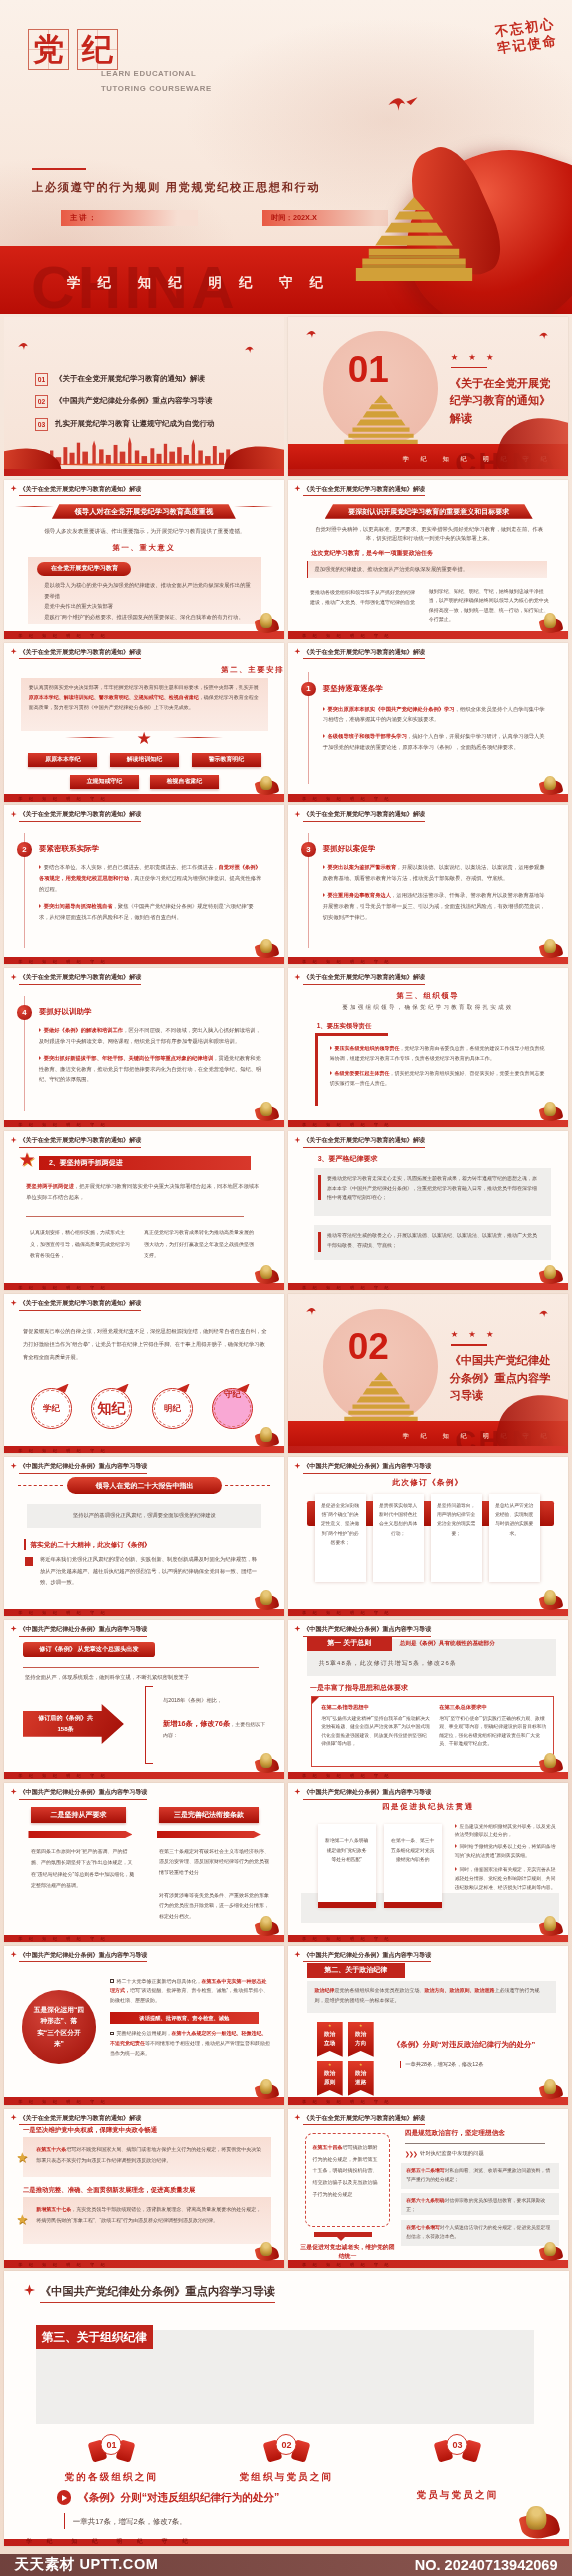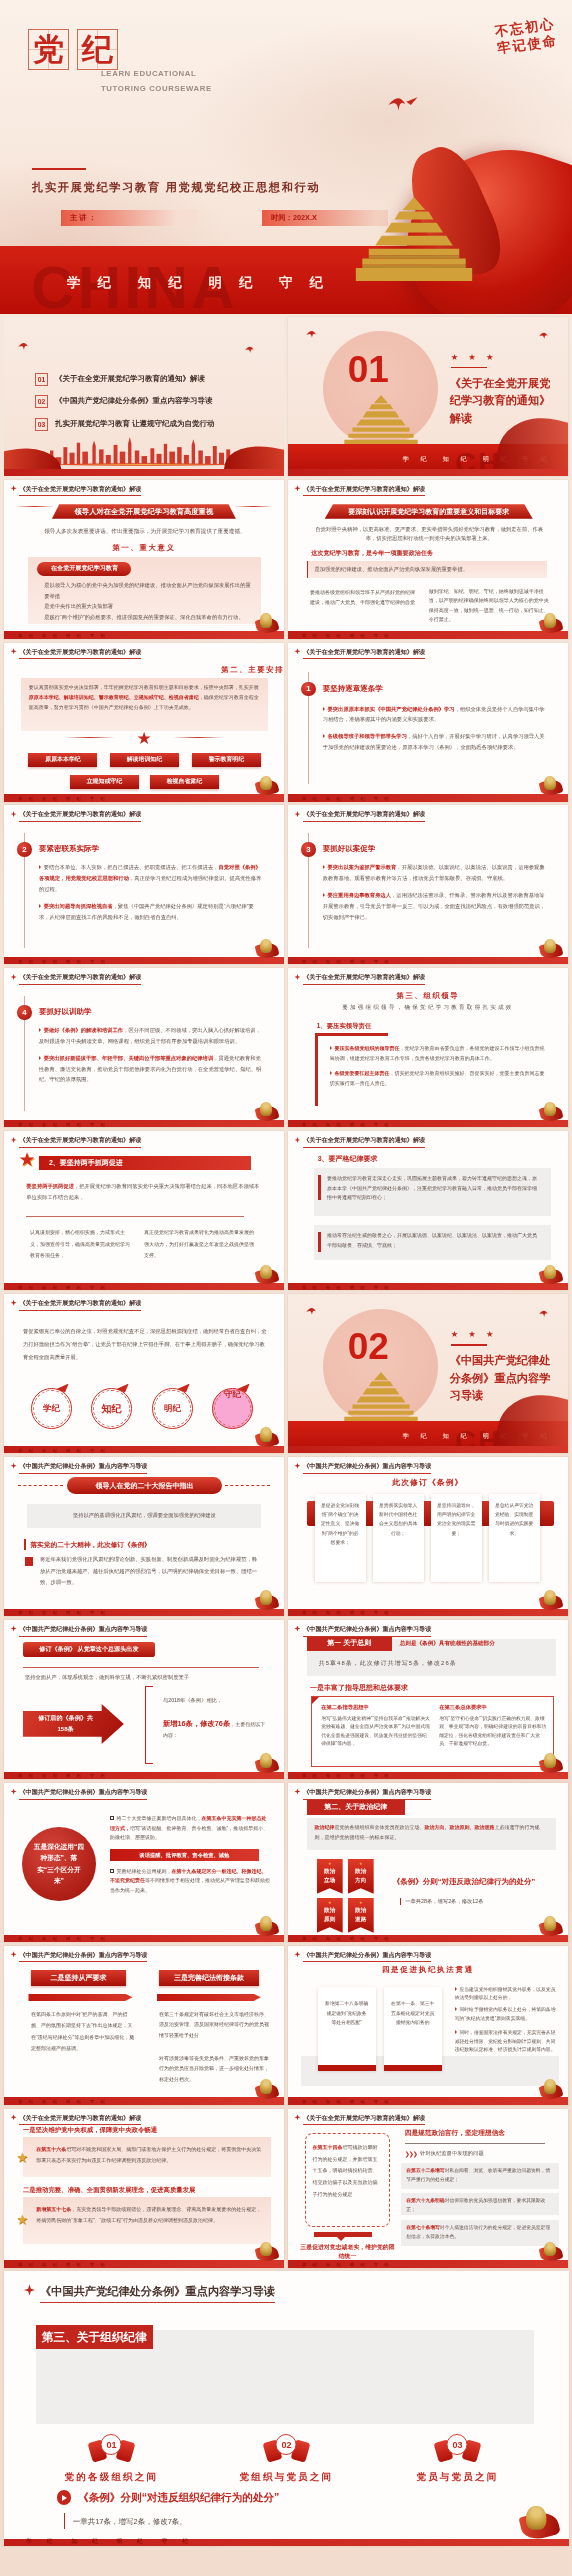--- a/index.html
+++ b/index.html
@@ -91,21 +91,21 @@
         </div>
       <div class="char-box">
           <span>纪</span>
         </div>
     </div>
     <div class="eng">
       <div>LEARN EDUCATIONAL</div>
       <div>TUTORING COURSEWARE</div>
     </div>
     <div class="hero-line"></div>
-    <div class="hero-sub">扎实开展党纪学习教育  用党规党纪校正思想和行动</div>
+    <div class="hero-sub">上必须遵守的行为规则  用党规党纪校正思想和行动</div>
     <div class="tagbox tag-speaker">主  讲  ：</div>
     <div class="tagbox tag-time">时间：202X.X</div>
     <div class="band">
       <div class="band-china">CHINA</div>
       <div class="band-slogan">学 纪　知 纪　明 纪　守 纪</div>
     </div>
     <div class="ribbon"></div>
     <div class="ribbon2"></div>
     <svg class="temple" style="left:347px;top:197px" width="134" height="84" viewBox="0 0 80 52">
         <path fill="#d2a038" d="M40 0 L33 8 H47 Z M31 9 H49 L52 14 H28 Z M26 16 H54 L58 22 H22 Z M20 24 H60 L64 30 H16 Z M12 32 H68 V36 H12 Z M8 38 H72 V42 H8 Z M4 44 H76 V52 H4 Z"></path>
@@ -381,21 +381,21 @@
         <div class="shead">
             <span class="s-star"></span>
             <span class="ht">《关于在全党开展党纪学习教育的通知》解读</span>
           </div>
         <div class="btxt" style="position:absolute;left:19px;top:31px;width:244px;font-size:5.3px;line-height:2.4"><span>督促紧绷克己奉公的自律之弦，对照党规党纪查不足，深挖思想根源找症结，做到经常自省自查自纠，全力打好激励担当作为“组合拳”，让党员干部在纪律上管得住手脚、在干事上甩得开膀子，确保党纪学习教育全程全面高质量开展。</span></div>
         <div style="position:absolute;left:27px;top:94px;width:41px;height:41px;border-radius:50%;border:1.1px solid #cc2a1f;outline:0.6px dashed #d9675a;outline-offset:-3.9px;display:flex;align-items:center;justify-content:center;background:#fff">
             <span class="rtxt" style="font-size:8.4px">学纪</span>
             <span style="position:absolute;top:-5.6px;right:2.2px;width:12.3px;height:9px;background:#c8271c;clip-path:polygon(0 60%,100% 0,70% 100%)"></span>
           </div>
         <div style="position:absolute;left:87px;top:94px;width:41px;height:41px;border-radius:50%;border:1.1px solid #cc2a1f;outline:0.6px dashed #d9675a;outline-offset:-3.9px;display:flex;align-items:center;justify-content:center;background:#fff">
-            <span class="rtxt" style="font-size:10px">知纪</span>
+            <span class="rtxt" style="font-size:14px">知纪</span>
             <span style="position:absolute;top:-5.6px;right:2.2px;width:12.3px;height:9px;background:#c8271c;clip-path:polygon(0 60%,100% 0,70% 100%)"></span>
           </div>
         <div style="position:absolute;left:148px;top:94px;width:41px;height:41px;border-radius:50%;border:1.1px solid #cc2a1f;outline:0.6px dashed #d9675a;outline-offset:-3.9px;display:flex;align-items:center;justify-content:center;background:#fff">
             <span class="rtxt" style="font-size:8.4px">明纪</span>
             <span style="position:absolute;top:-5.6px;right:2.2px;width:12.3px;height:9px;background:#c8271c;clip-path:polygon(0 60%,100% 0,70% 100%)"></span>
           </div>
         <div style="position:absolute;left:208px;top:94px;width:41px;height:41px;border-radius:50%;border:1.1px solid #cc2a1f;outline:0.6px dashed #d9675a;outline-offset:-3.9px;display:flex;align-items:flex-start;justify-content:center;background:#f9a8d4">
             <span class="rtxt" style="font-size:8.4px">守纪</span>
             <span style="position:absolute;top:-5.6px;right:2.2px;width:12.3px;height:9px;background:#c8271c;clip-path:polygon(0 60%,100% 0,70% 100%)"></span>
           </div>
@@ -510,20 +510,65 @@
         <div class="sfoot">学 纪　知 纪　明 纪　守 纪</div>
       </div>
     </div>
 
     <div class="row">
       <div class="sl">
         <div class="shead">
             <span class="s-star"></span>
             <span class="ht">《中国共产党纪律处分条例》重点内容学习导读</span>
           </div>
+        <div style="position:absolute;left:27px;top:24.6px;width:95px;height:15.7px;background:linear-gradient(180deg,#d8392b,#a60f07);color:#fff;font-weight:bold;font-size:7px;display:flex;align-items:center;justify-content:center;box-shadow:0 1.7px 2.2px rgba(140,20,10,.3)">
+            <span>二是坚持从严要求</span>
+          </div>
+        <div style="position:absolute;left:24.6px;top:48px;width:104px;height:7.3px;background:linear-gradient(90deg,#c1170e,#d8382b);clip-path:polygon(0 0,93% 0,100% 50%,93% 100%,0 100%)"></div>
+        <div class="btxt" style="position:absolute;left:27px;top:63px;width:106px;font-size:5px;line-height:2.3">在第四条工作原则中对“把严的基调、严的措施、严的氛围长期坚持下去”作出总体规定，又在“违纪与纪律处分”等总则各章中加以细化，奠定整部法规严的基调。</div>
+        <div style="position:absolute;left:155px;top:24.6px;width:100px;height:15.7px;background:linear-gradient(180deg,#d8392b,#a60f07);color:#fff;font-weight:bold;font-size:7px;display:flex;align-items:center;justify-content:center;box-shadow:0 1.7px 2.2px rgba(140,20,10,.3)">
+            <span>三是完善纪法衔接条款</span>
+          </div>
+        <div style="position:absolute;left:153px;top:48px;width:104px;height:7.3px;background:linear-gradient(90deg,#c1170e,#d8382b);clip-path:polygon(0 0,93% 0,100% 50%,93% 100%,0 100%)"></div>
+        <div class="btxt" style="position:absolute;left:155px;top:63px;width:110px;font-size:5px;line-height:2.1">在第三十条规定对有破坏社会主义市场经济秩序、违反治安管理、违反国家财经纪律等行为的党员视情节轻重给予处分</div>
+        <div class="btxt" style="position:absolute;left:155px;top:107px;width:110px;font-size:5px;line-height:2.1">对有涉黄涉毒等丧失党员条件、严重败坏党的形象行为的党员应当开除党籍，进一步细化处分情形，标定处分档次。</div>
+        <div class="deco"></div>
+        <div class="sfoot">学 纪　知 纪　明 纪　守 纪</div>
+      </div>
+      <div class="sl">
+        <div class="shead">
+            <span class="s-star"></span>
+            <span class="ht">《中国共产党纪律处分条例》重点内容学习导读</span>
+          </div>
+        <div class="rtxt" style="position:absolute;left:0;right:0;top:19px;text-align:center;font-size:7.5px;letter-spacing:1.7px">四是促进执纪执法贯通</div>
+        <div class="graybox" style="position:absolute;left:13.4px;right:9px;top:110px;height:30px"></div>
+        <div style="position:absolute;left:30px;top:41px;width:58px;height:84px;background:#fff;box-shadow:0 1.1px 3.4px rgba(120,30,20,.2)">
+            <span class="btxt" style="display:block;padding:12.3px 6.7px 0;font-size:4.8px;line-height:2;text-align:center">新增第二十八条明确规定做到“党纪政务等处分相匹配”</span>
+            <span style="position:absolute;left:0;bottom:0;width:100%;height:6.1px;background:#b5150c"></span>
+          </div>
+        <div style="position:absolute;left:96px;top:41px;width:58px;height:84px;background:#fff;box-shadow:0 1.1px 3.4px rgba(120,30,20,.2)">
+            <span class="btxt" style="display:block;padding:12.3px 6.7px 0;font-size:4.8px;line-height:2;text-align:center">在第十一条、第三十五条细化规定对党员撤销党内职务的</span>
+            <span style="position:absolute;left:0;bottom:0;width:100%;height:6.1px;background:#b5150c"></span>
+          </div>
+        <div style="position:absolute;left:167px;top:40px;width:101px;font-size:4.8px;line-height:1.8">
+          <div><span class="tri"></span><span class="btxt">应当建议党外组织撤销其党外职务，以及党员依法受到撤职以上处分的，</span></div>
+          <div style="margin-top:3.4px"><span class="tri"></span><span class="btxt">同时给予撤销党内职务以上处分，将第四条增写的“执纪执法贯通”原则落实落细。</span></div>
+          <div style="margin-top:5.6px"><span class="tri"></span><span class="btxt">同时，借鉴国家法律有关规定，充实完善从轻减轻处分情形、党纪处分影响期计算规则、共同违纪数额认定标准、经济损失计算规则等内容。</span></div>
+        </div>
+        <div class="deco"></div>
+        <div class="sfoot">学 纪　知 纪　明 纪　守 纪</div>
+      </div>
+    </div>
+
+    <div class="row">
+      <div class="sl">
+        <div class="shead">
+            <span class="s-star"></span>
+            <span class="ht">《中国共产党纪律处分条例》重点内容学习导读</span>
+          </div>
         <div style="position:absolute;left:18px;top:44px;width:74px;height:74px;border-radius:50%;background:radial-gradient(circle at 38% 32%,#d5453a,#9d0e06);display:flex;align-items:center;justify-content:center;padding:11.2px">
             <span style="color:#fff;font-weight:bold;font-size:6.7px;line-height:1.7;text-align:center">五是深化运用“四种形态”、落实“三个区分开来”</span>
           </div>
         <div style="position:absolute;left:106px;top:31px;width:161px;font-size:5px;line-height:1.95">
           <div><span style="display:inline-block;width:3.9px;height:3.9px;border:0.8px solid #4a3732;margin-right:2.8px"></span><span class="btxt">将二十大党章修正案新增内容具体化，</span><span class="rtxt">在第五条中充实第一种形态处理方式，</span><span class="btxt">增写“谈话提醒、批评教育、责令检查、诫勉”，推动抓早抓小、防微杜渐、层层设防。</span></div>
           <div style="margin:5.6px 0;width:149px;height:12.3px;background:linear-gradient(90deg,#c1170e,#d8382b);color:#fff;font-weight:bold;font-size:5.3px;display:flex;align-items:center;justify-content:center">
               <span>谈话提醒、批评教育、责令检查、诫勉</span>
             </div>
           <div><span style="display:inline-block;width:3.9px;height:3.9px;border:0.8px solid #4a3732;margin-right:2.8px"></span><span class="btxt">完善纪律处分运用规则，</span><span class="rtxt">在第十九条规定区分一般违纪、轻微违纪、不追究党纪责任</span><span class="btxt">等不同情形给予相应处理，推动把从严管理监督和鼓励担当作为统一起来。</span></div>
         </div>
@@ -556,65 +601,20 @@
             <span style="color:#fff;font-weight:bold;font-size:5.6px">政治</span>
             <span style="color:#fff;font-weight:bold;font-size:5.6px">原则</span>
           </div>
         <div style="position:absolute;left:60px;top:115px;width:26px;height:35px;background:linear-gradient(180deg,#e03a28,#a80f06);clip-path:polygon(0 0,100% 0,100% 100%,50% 84%,0 100%);display:flex;flex-direction:column;align-items:center;justify-content:center;gap:0.6px">
             <span style="color:#f3c23c;font-size:3.9px;position:absolute;top:1.7px">★</span>
             <span style="color:#fff;font-weight:bold;font-size:5.6px">政治</span>
             <span style="color:#fff;font-weight:bold;font-size:5.6px">道路</span>
           </div>
         <div class="rtxt" style="position:absolute;left:105px;top:94px;width:162px;font-size:7.5px">《条例》分则“对违反政治纪律行为的处分”</div>
         <div class="btxt" style="position:absolute;left:112px;top:115px;font-size:5.3px;border-left:1.1px solid #c1251c;padding-left:4.5px">一章共28条，增写2条，修改12条</div>
-        <div class="deco"></div>
-        <div class="sfoot">学 纪　知 纪　明 纪　守 纪</div>
-      </div>
-    </div>
-
-    <div class="row">
-      <div class="sl">
-        <div class="shead">
-            <span class="s-star"></span>
-            <span class="ht">《中国共产党纪律处分条例》重点内容学习导读</span>
-          </div>
-        <div style="position:absolute;left:27px;top:24.6px;width:95px;height:15.7px;background:linear-gradient(180deg,#d8392b,#a60f07);color:#fff;font-weight:bold;font-size:7px;display:flex;align-items:center;justify-content:center;box-shadow:0 1.7px 2.2px rgba(140,20,10,.3)">
-            <span>二是坚持从严要求</span>
-          </div>
-        <div style="position:absolute;left:24.6px;top:48px;width:104px;height:7.3px;background:linear-gradient(90deg,#c1170e,#d8382b);clip-path:polygon(0 0,93% 0,100% 50%,93% 100%,0 100%)"></div>
-        <div class="btxt" style="position:absolute;left:27px;top:63px;width:106px;font-size:5px;line-height:2.3">在第四条工作原则中对“把严的基调、严的措施、严的氛围长期坚持下去”作出总体规定，又在“违纪与纪律处分”等总则各章中加以细化，奠定整部法规严的基调。</div>
-        <div style="position:absolute;left:155px;top:24.6px;width:100px;height:15.7px;background:linear-gradient(180deg,#d8392b,#a60f07);color:#fff;font-weight:bold;font-size:7px;display:flex;align-items:center;justify-content:center;box-shadow:0 1.7px 2.2px rgba(140,20,10,.3)">
-            <span>三是完善纪法衔接条款</span>
-          </div>
-        <div style="position:absolute;left:153px;top:48px;width:104px;height:7.3px;background:linear-gradient(90deg,#c1170e,#d8382b);clip-path:polygon(0 0,93% 0,100% 50%,93% 100%,0 100%)"></div>
-        <div class="btxt" style="position:absolute;left:155px;top:63px;width:110px;font-size:5px;line-height:2.1">在第三十条规定对有破坏社会主义市场经济秩序、违反治安管理、违反国家财经纪律等行为的党员视情节轻重给予处分</div>
-        <div class="btxt" style="position:absolute;left:155px;top:107px;width:110px;font-size:5px;line-height:2.1">对有涉黄涉毒等丧失党员条件、严重败坏党的形象行为的党员应当开除党籍，进一步细化处分情形，标定处分档次。</div>
-        <div class="deco"></div>
-        <div class="sfoot">学 纪　知 纪　明 纪　守 纪</div>
-      </div>
-      <div class="sl">
-        <div class="shead">
-            <span class="s-star"></span>
-            <span class="ht">《中国共产党纪律处分条例》重点内容学习导读</span>
-          </div>
-        <div class="rtxt" style="position:absolute;left:0;right:0;top:19px;text-align:center;font-size:7.5px;letter-spacing:1.7px">四是促进执纪执法贯通</div>
-        <div class="graybox" style="position:absolute;left:13.4px;right:9px;top:110px;height:30px"></div>
-        <div style="position:absolute;left:30px;top:41px;width:58px;height:84px;background:#fff;box-shadow:0 1.1px 3.4px rgba(120,30,20,.2)">
-            <span class="btxt" style="display:block;padding:12.3px 6.7px 0;font-size:4.8px;line-height:2;text-align:center">新增第二十八条明确规定做到“党纪政务等处分相匹配”</span>
-            <span style="position:absolute;left:0;bottom:0;width:100%;height:6.1px;background:#b5150c"></span>
-          </div>
-        <div style="position:absolute;left:96px;top:41px;width:58px;height:84px;background:#fff;box-shadow:0 1.1px 3.4px rgba(120,30,20,.2)">
-            <span class="btxt" style="display:block;padding:12.3px 6.7px 0;font-size:4.8px;line-height:2;text-align:center">在第十一条、第三十五条细化规定对党员撤销党内职务的</span>
-            <span style="position:absolute;left:0;bottom:0;width:100%;height:6.1px;background:#b5150c"></span>
-          </div>
-        <div style="position:absolute;left:167px;top:40px;width:101px;font-size:4.8px;line-height:1.8">
-          <div><span class="tri"></span><span class="btxt">应当建议党外组织撤销其党外职务，以及党员依法受到撤职以上处分的，</span></div>
-          <div style="margin-top:3.4px"><span class="tri"></span><span class="btxt">同时给予撤销党内职务以上处分，将第四条增写的“执纪执法贯通”原则落实落细。</span></div>
-          <div style="margin-top:5.6px"><span class="tri"></span><span class="btxt">同时，借鉴国家法律有关规定，充实完善从轻减轻处分情形、党纪处分影响期计算规则、共同违纪数额认定标准、经济损失计算规则等内容。</span></div>
-        </div>
         <div class="deco"></div>
         <div class="sfoot">学 纪　知 纪　明 纪　守 纪</div>
       </div>
     </div>
 
     <div class="row">
       <div class="sl">
         <div class="shead">
             <span class="s-star"></span>
             <span class="ht">《关于在全党开展党纪学习教育的通知》解读</span>
@@ -681,29 +681,33 @@
           <span style="position:absolute;left:50%;transform:translateX(-50%);width:21px;height:21px;background:#fff;border:1.4px solid #d2392c;border-radius:50%;color:#c5271c;font-weight:bold;font-size:9px;display:flex;align-items:center;justify-content:center">02</span>
         </div>
         <div class="rtxt" style="font-size:9.5px;letter-spacing:2.2px;margin-top:7.8px">党组织与党员之间</div>
       </div>
       <div style="position:absolute;left:406px;top:163px;width:95px;text-align:center">
         <div style="position:relative;height:29px">
           <span style="position:absolute;left:26px;top:6.7px;width:14.5px;height:20px;background:linear-gradient(#e23b2e,#b01208);border-radius:3.4px;transform:rotate(-16deg)"></span>
           <span style="position:absolute;right:26px;top:6.7px;width:14.5px;height:20px;background:linear-gradient(#e23b2e,#b01208);border-radius:3.4px;transform:rotate(16deg)"></span>
           <span style="position:absolute;left:50%;transform:translateX(-50%);width:21px;height:21px;background:#fff;border:1.4px solid #d2392c;border-radius:50%;color:#c5271c;font-weight:bold;font-size:9px;display:flex;align-items:center;justify-content:center">03</span>
         </div>
-        <div class="rtxt" style="font-size:9.5px;letter-spacing:2.2px;margin-top:8px">党员与党员之间</div>
+        <div class="rtxt" style="font-size:9.5px;letter-spacing:2.2px;margin-top:26px">党员与党员之间</div>
       </div>
       <div style="position:absolute;left:53px;top:219px;display:flex;align-items:center;gap:6.7px">
         <span style="width:14.5px;height:14.5px;border-radius:50%;background:#c5261c;display:flex;align-items:center;justify-content:center">
             <span style="width:0;height:0;border-left:5px solid #fff;border-top:3.4px solid transparent;border-bottom:3.4px solid transparent;margin-left:1.7px"></span>
           </span>
         <span class="rtxt" style="font-size:10.6px">《条例》分则“对违反组织纪律行为的处分”</span>
       </div>
       <div style="position:absolute;left:60px;top:242px;border-left:1.4px solid #c1251c;padding:2.2px 0 2.2px 7.8px"><span class="btxt" style="font-size:7.5px">一章共17条，增写2条，修改7条。</span></div>
       <div class="deco" style="right:9px;bottom:9px;transform:scale(1.7);transform-origin:bottom right"></div>
       <div class="sfoot" style="font-size:5.6px;letter-spacing:6.7px;left:22.4px;bottom:0">学 纪　知 纪　明 纪　守 纪</div>
     </div>
   </div>
 
+  <div style="margin-top:auto;height:22.4px;background:linear-gradient(90deg,rgba(104,56,52,.94),rgba(128,72,66,.9));display:flex;align-items:center;justify-content:space-between;padding:0 14.5px">
+    <span style="color:#fff;font-size:14.5px;font-weight:bold;letter-spacing:0.6px">天天素材 UPTT.COM</span>
+    <span style="color:#fff;font-size:14.5px;font-weight:bold">NO. 20240713942069</span>
+  </div>
 
 </div>
 
 
 </body></html>

